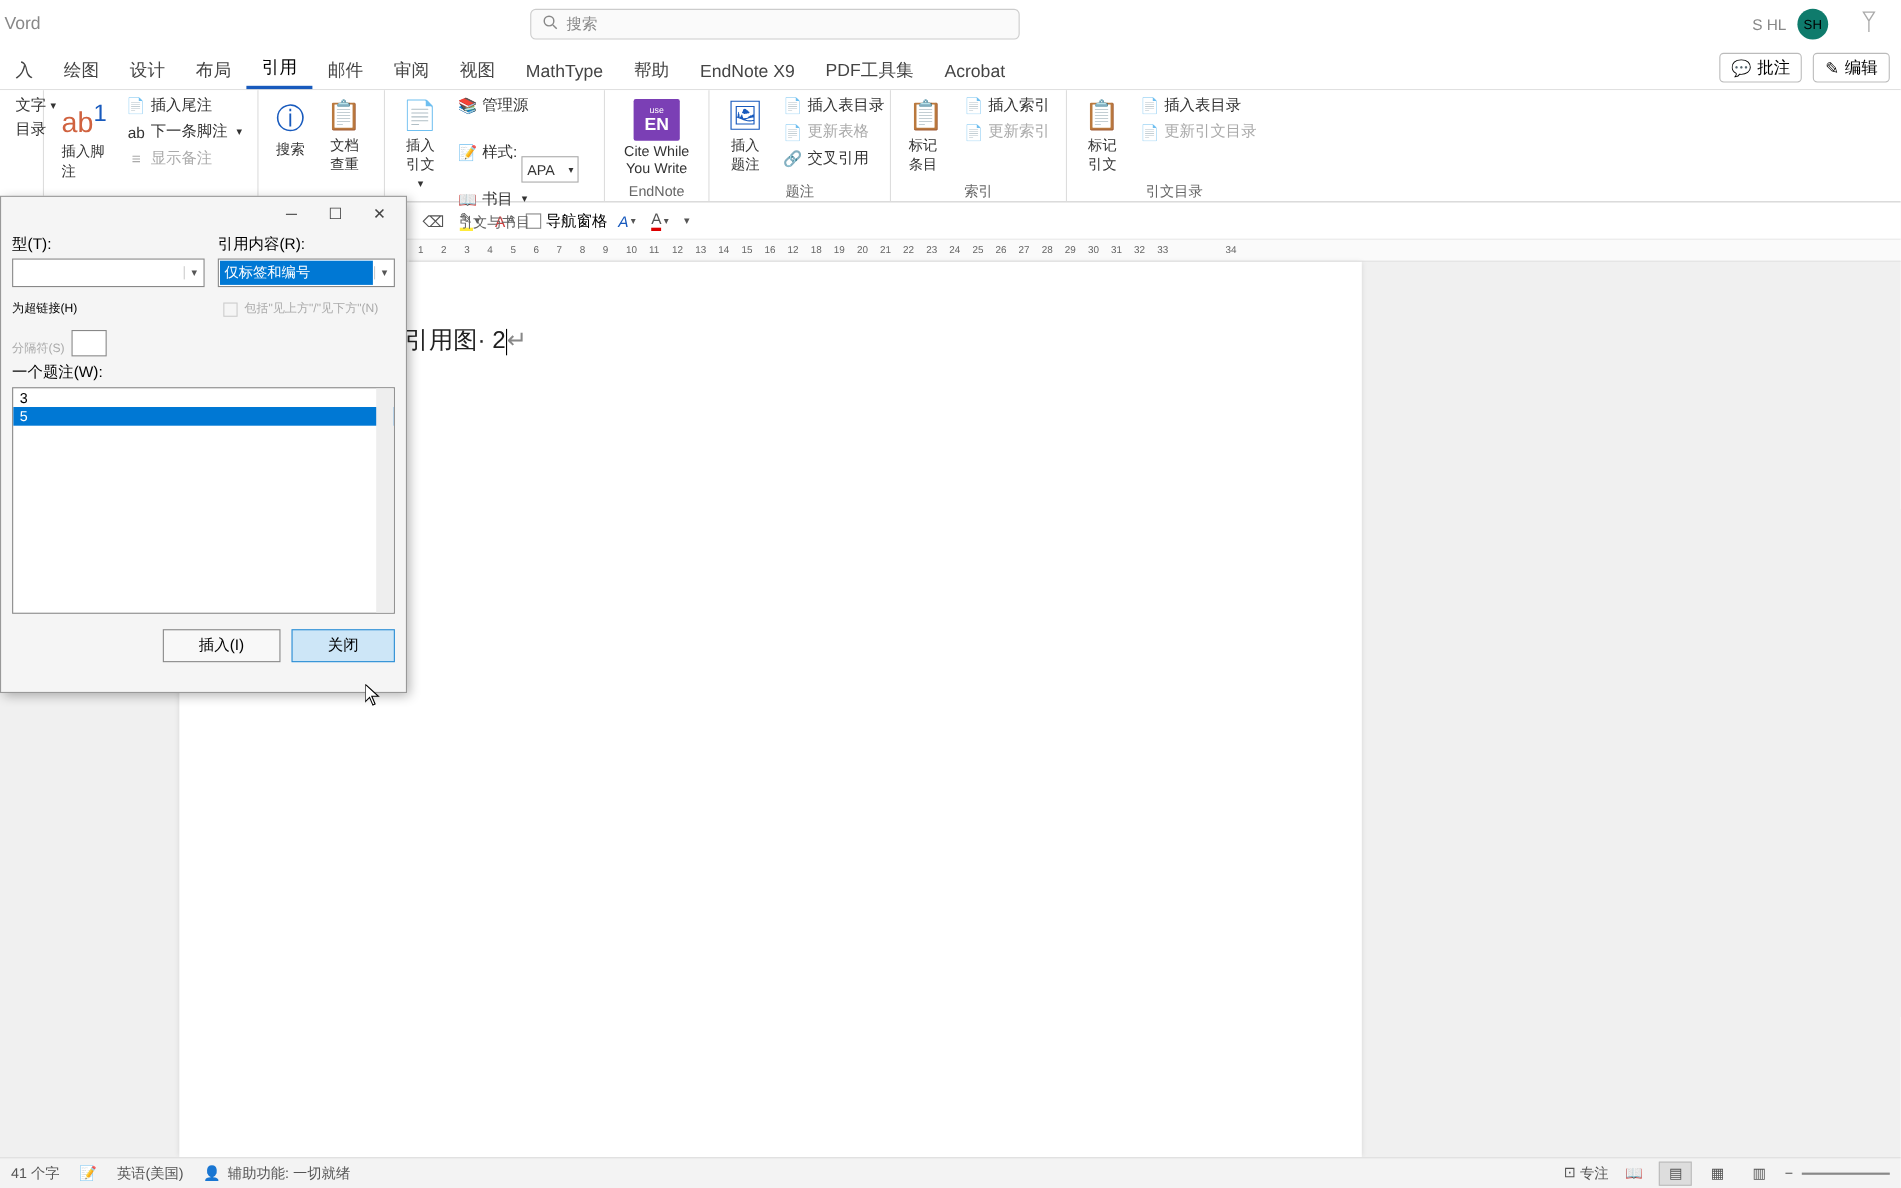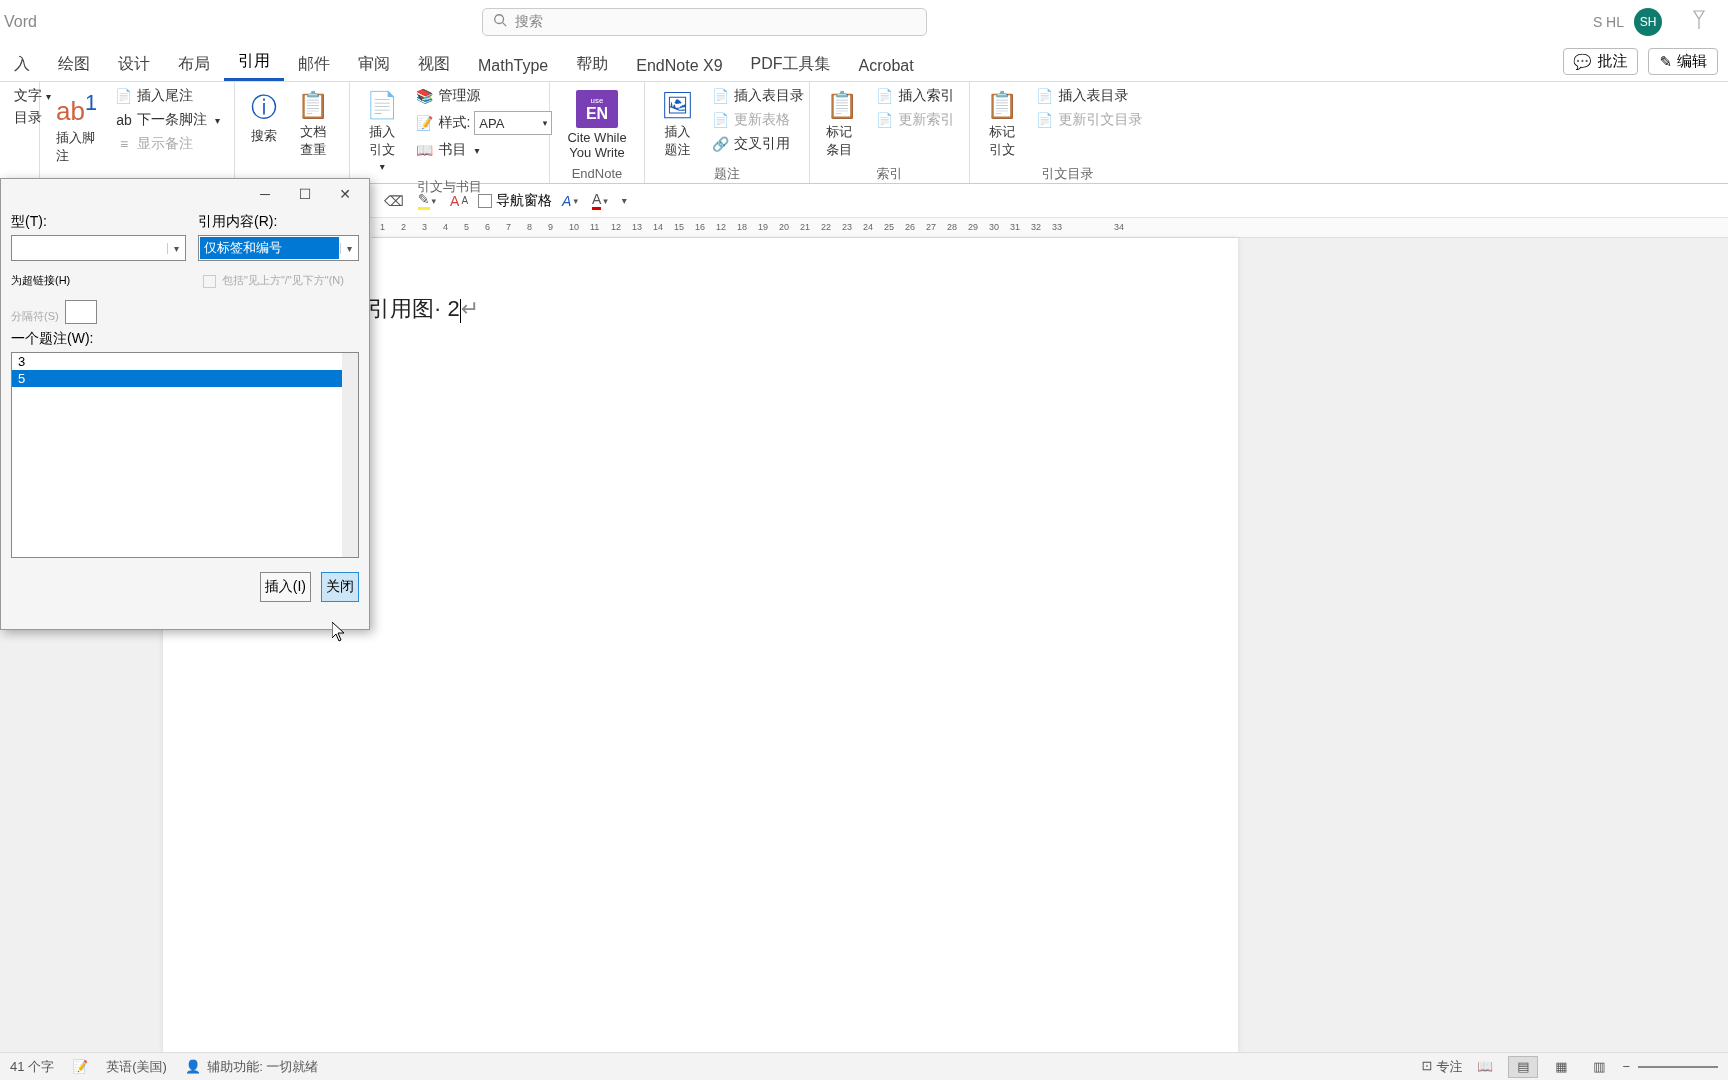--- a/index.html
+++ b/index.html
@@ -6,42 +6,42 @@
 body { background: #fff; width: 1728px; height: 1080px; overflow: hidden; position: relative; }
 
 
 .title-bar { height: 44px; display: flex; align-items: center; background: #fff; position: relative; }
 .app-title { font-size: 16px; color: #888; margin-left: 4px; }
 .search-box { position: absolute; left: 482px; top: 8px; width: 445px; height: 28px; border: 1px solid #ccc; border-radius: 5px; display: flex; align-items: center; padding: 0 10px; background: #fafafa; }
 .search-box .icon { color: #888; margin-right: 8px; }
 .search-box .placeholder { color: #888; font-size: 14px; }
 .user-area { position: absolute; right: 20px; top: 8px; display: flex; align-items: center; gap: 10px; }
 .user-name { color: #888; font-size: 14px; }
-.avatar { width: 28px; height: 28px; border-radius: 50%; background: #0f7b6c; color: #ffffff; display: flex; align-items: center; justify-content: center; font-size: 12px; }
+.avatar { width: 28px; height: 28px; border-radius: 50%; background: #0f7b6c; color: #000000; display: flex; align-items: center; justify-content: center; font-size: 12px; }
 .mic-icon { color: #aaa; font-size: 18px; margin-left: 18px; }
 
 
 .tabs { height: 38px; display: flex; align-items: flex-end; padding-left: 0; border-bottom: 1px solid #ddd; position: relative; }
 .tab { padding: 6px 14px; font-size: 16px; color: #444; cursor: pointer; }
 .tab.active { color: #000; border-bottom: 3px solid #185abd; font-weight: 500; }
 .tab-right { position: absolute; right: 10px; top: 4px; display: flex; gap: 10px; }
 .btn-outline { border: 1px solid #bbb; border-radius: 4px; padding: 3px 10px; font-size: 15px; display: flex; align-items: center; gap: 5px; background: #fff; }
 
 
 .ribbon { height: 102px; display: flex; background: #fff; border-bottom: 1px solid #ccc; position: relative; }
 .ribbon-group { border-right: 1px solid #ddd; padding: 4px 10px; display: flex; flex-direction: column; justify-content: space-between; }
 .ribbon-group-content { display: flex; align-items: flex-start; gap: 8px; flex: 1; }
 .ribbon-group-label { text-align: center; font-size: 13px; color: #666; padding-top: 2px; }
 .ribbon-btn-big { display: flex; flex-direction: column; align-items: center; justify-content: center; padding: 4px 6px; font-size: 13px; color: #333; gap: 2px; }
 .ribbon-btn-big .icon { font-size: 26px; }
 .ribbon-stack { display: flex; flex-direction: column; gap: 4px; }
 .ribbon-btn-small { display: flex; align-items: center; gap: 4px; font-size: 14px; color: #333; padding: 1px 4px; white-space: nowrap; }
 .ribbon-btn-small.disabled { color: #aaa; }
 .ribbon-btn-small .icon { width: 18px; text-align: center; }
-.style-select { border: 1px solid #aaa; height: 24px; width: 78px; font-size: 13px; padding: 0 4px; background: #fff; display: flex; align-items: center; justify-content: space-between; }
+.style-select { border: 1px solid #aaa; height: 24px; width: 52px; font-size: 13px; padding: 0 4px; background: #fff; display: flex; align-items: center; justify-content: space-between; margin-top: 31px; }
 .endnote-logo { width: 42px; height: 38px; background: #7b3fb5; color: #fff; display: flex; flex-direction: column; align-items: center; justify-content: center; font-size: 9px; border-radius: 2px; }
 .endnote-logo .en { font-size: 16px; font-weight: bold; }
 
 
 .sec-toolbar { height: 34px; display: flex; align-items: center; padding-left: 380px; gap: 6px; border-bottom: 1px solid #e5e5e5; }
 .sec-btn { padding: 2px 4px; font-size: 14px; color: #555; display: flex; align-items: center; gap: 2px; }
 .checkbox-label { display: flex; align-items: center; gap: 4px; font-size: 14px; }
 .checkbox-box { width: 14px; height: 14px; border: 1px solid #888; }
 
 
@@ -71,21 +71,21 @@
 .dialog-check { display: flex; align-items: flex-end; gap: 6px; font-size: 11px; margin: 6px 0; }
 .dialog-check.disabled { color: #aaa; }
 .dialog-check .cb { width: 13px; height: 13px; border: 1px solid #888; }
 .dialog-check.disabled .cb { border-color: #ccc; }
 .dialog-input-small { width: 32px; height: 24px; border: 1px solid #888; background: #fff; }
 .dialog-list { border: 1px solid #888; background: #fff; height: 206px; margin-top: 4px; overflow: auto; position: relative; }
 .dialog-list-item { padding: 1px 6px; font-size: 13px; }
 .dialog-list-item.selected { background: #0078d4; color: #fff; }
 .dialog-scrollbar { position: absolute; right: 0; top: 0; width: 16px; height: 100%; background: #eee; }
 .dialog-buttons { display: flex; justify-content: flex-end; gap: 10px; padding: 10px; }
-.dialog-btn { border: 1px solid #888; background: #f8f8f8; padding: 5px 4px; font-size: 14px; }
+.dialog-btn { border: 1px solid #888; background: #f8f8f8; padding: 5px 32px; font-size: 14px; }
 .dialog-btn.hover { background: #cde6f7; border-color: #2a8dd4; }
 
 
 .mouse-cursor { position: absolute; left: 332px; top: 622px; z-index: 200; font-size: 16px; color: #000; pointer-events: none; }
 
 
 .status-bar { position: absolute; bottom: 0; left: 0; right: 0; height: 28px; background: #f3f3f3; border-top: 1px solid #ddd; display: flex; align-items: center; padding: 0 10px; font-size: 13px; color: #555; }
 .status-left { display: flex; gap: 18px; align-items: center; }
 .status-right { margin-left: auto; display: flex; gap: 8px; align-items: center; }
 .view-btn { width: 30px; height: 22px; display: flex; align-items: center; justify-content: center; border: 1px solid transparent; }

